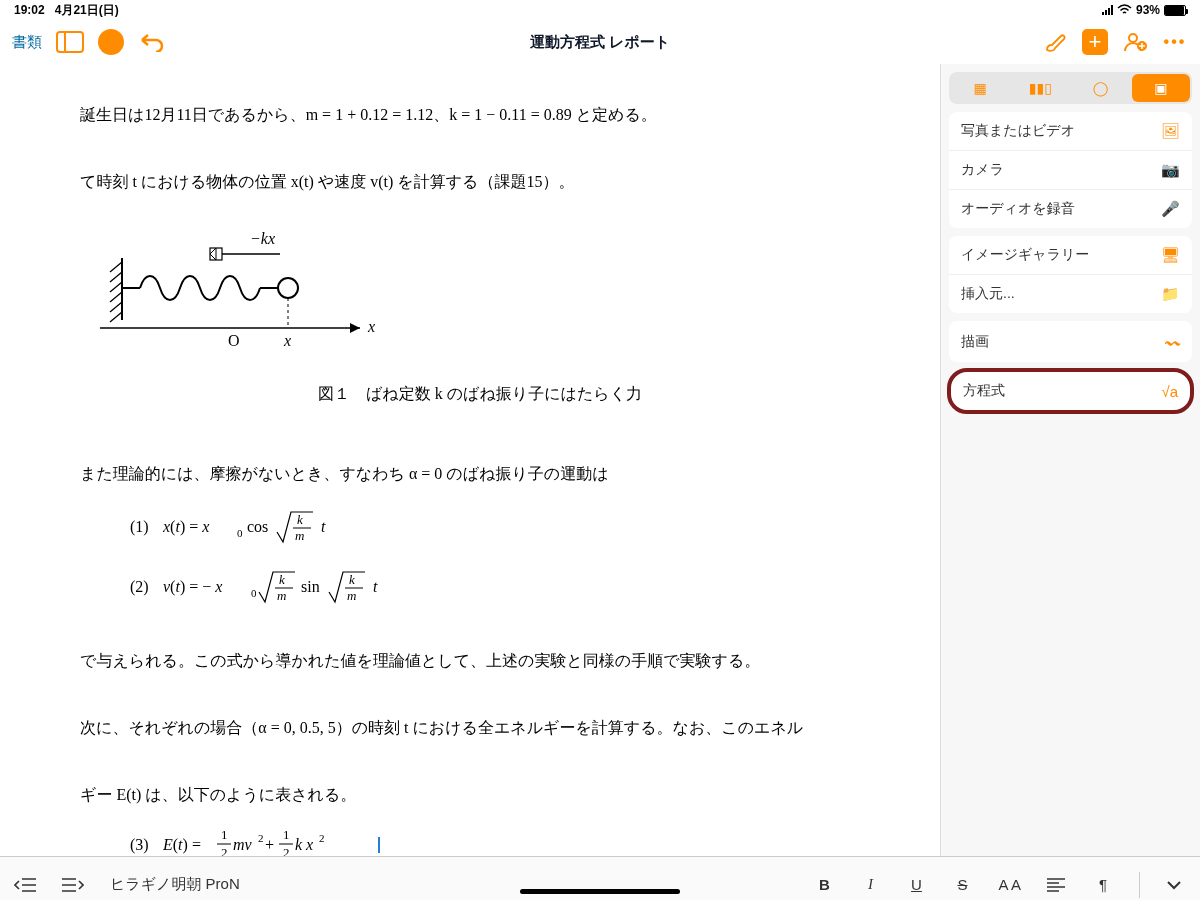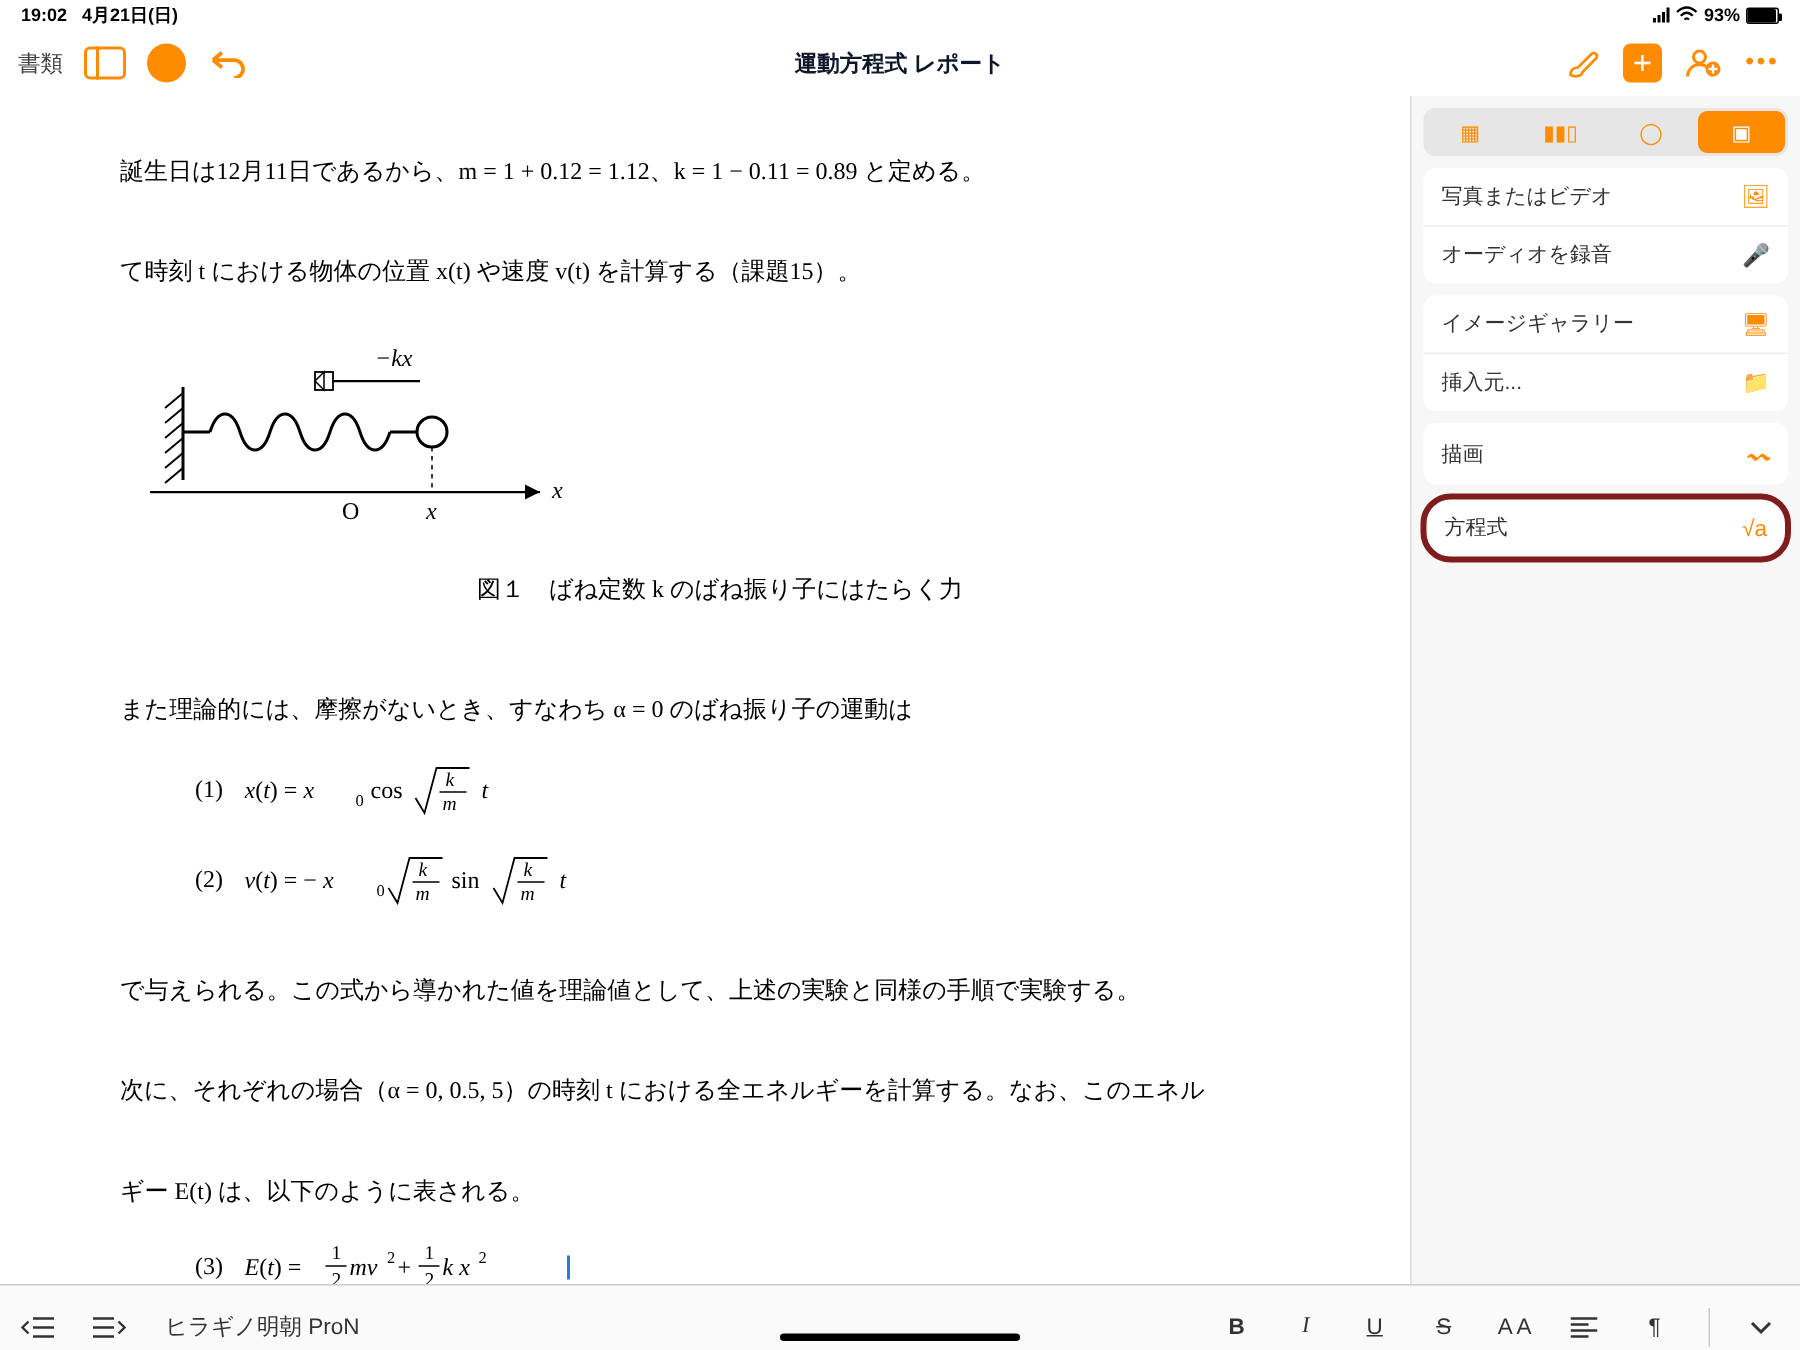--- a/index.html
+++ b/index.html
@@ -10,21 +10,21 @@
   .sig span{width:2px;background:#000;}
   .sig span:nth-child(1){height:3px}.sig span:nth-child(2){height:5px}.sig span:nth-child(3){height:7px}.sig span:nth-child(4){height:10px}
   .batt{width:22px;height:11px;border:1px solid #000;border-radius:2px;position:relative}
   .batt::after{content:"";position:absolute;right:-3px;top:3px;width:2px;height:5px;background:#000;border-radius:0 1px 1px 0}
   .batt i{display:block;height:100%;width:93%;background:#000;border-radius:1px}
 
   .toolbar { height: 44px; display: flex; align-items: center; padding: 0 12px; gap: 14px; }
   .toolbar .title { flex: 1; text-align: center; color: #0f172a; font-size: 15px; font-weight: 600; }
   .toolbar .left, .toolbar .right { display: flex; align-items: center; gap: 14px; width: 260px; }
   .toolbar .right { justify-content: flex-end; }
-  .tbtn { color: #404040; font-size: 15px; cursor: pointer; }
+  .tbtn { color: #0369a1; font-size: 15px; cursor: pointer; }
   .ticon { width: 26px; height: 26px; display:flex; align-items:center; justify-content:center; color:#ff8c00; cursor:pointer;}
   .ticon.box { width:28px; height:22px; border:2px solid #ff8c00; border-radius:4px; position:relative;}
   .ticon.box::before{content:"";position:absolute;left:6px;top:-2px;bottom:-2px;width:2px;background:#ff8c00;}
   .ticon.list { width:26px;height:26px;border-radius:50%;background:#ff8c00;display:flex;flex-direction:column;justify-content:center;gap:3px;padding:0 6px;}
   .ticon.list span{height:2px;background:#fff;border-radius:1px;}
   .ticon.undo svg{stroke:#ff8c00;fill:none;stroke-width:2.5}
   .ticon.plus{width:26px;height:26px;background:#ff8c00;border-radius:5px;color:#fff;font-size:22px;font-weight:300;line-height:24px;text-align:center;}
   .ticon.dots{letter-spacing:2px;font-weight:700;}
 
   .main { display: flex; height: calc(900px - 20px - 44px - 44px); }
@@ -234,20 +234,24 @@
       <div class="seg active">
           <span class="segicon">▣</span>
         </div>
     </div>
     <div class="menu">
       <div class="mitem">
         <span>写真またはビデオ</span>
         <span class="ri">🖼</span>
       </div>
       <div class="mitem">
+        <span>カメラ</span>
+        <span class="ri">📷</span>
+      </div>
+      <div class="mitem">
         <span>オーディオを録音</span>
         <span class="ri">🎤</span>
       </div>
     </div>
     <div class="menu">
       <div class="mitem">
         <span>イメージギャラリー</span>
         <span class="ri">🖥</span>
       </div>
       <div class="mitem">

